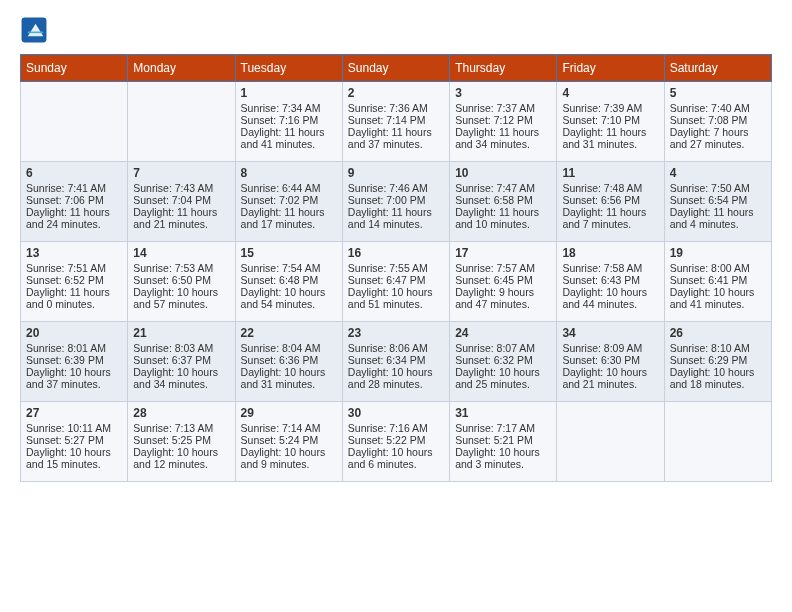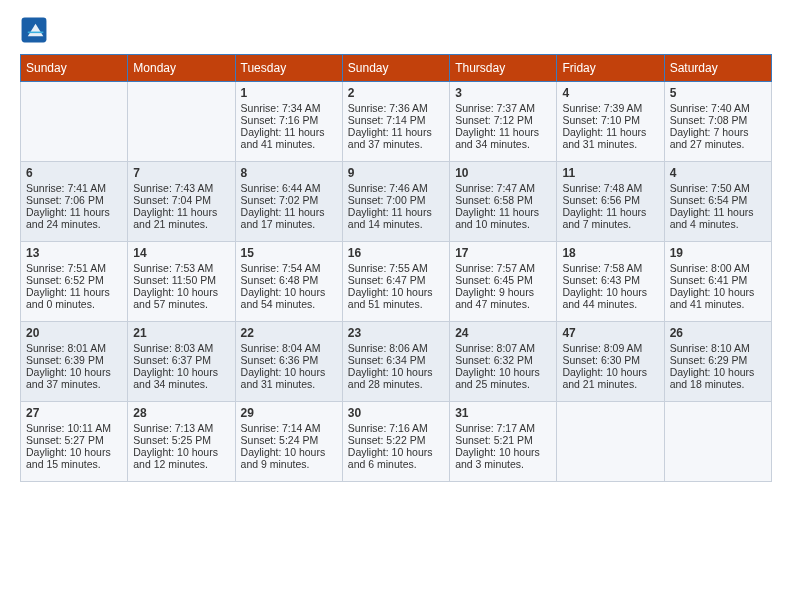--- a/index.html
+++ b/index.html
@@ -215,21 +215,21 @@
         <tr>
           <td>
             <span class="day-num">13</span>
             <div>Sunrise: 7:51 AM</div>
             <div>Sunset: 6:52 PM</div>
             <div>Daylight: 11 hours and 0 minutes.</div>
           </td>
           <td>
             <span class="day-num">14</span>
             <div>Sunrise: 7:53 AM</div>
-            <div>Sunset: 11:50 PM</div>
+            <div>Sunset: 6:50 PM</div>
             <div>Daylight: 10 hours and 57 minutes.</div>
           </td>
           <td>
             <span class="day-num">15</span>
             <div>Sunrise: 7:54 AM</div>
             <div>Sunset: 6:48 PM</div>
             <div>Daylight: 10 hours and 54 minutes.</div>
           </td>
           <td>
             <span class="day-num">16</span>
@@ -281,21 +281,21 @@
             <div>Sunset: 6:34 PM</div>
             <div>Daylight: 10 hours and 28 minutes.</div>
           </td>
           <td>
             <span class="day-num">24</span>
             <div>Sunrise: 8:07 AM</div>
             <div>Sunset: 6:32 PM</div>
             <div>Daylight: 10 hours and 25 minutes.</div>
           </td>
           <td>
-            <span class="day-num">47</span>
+            <span class="day-num">34</span>
             <div>Sunrise: 8:09 AM</div>
             <div>Sunset: 6:30 PM</div>
             <div>Daylight: 10 hours and 21 minutes.</div>
           </td>
           <td>
             <span class="day-num">26</span>
             <div>Sunrise: 8:10 AM</div>
             <div>Sunset: 6:29 PM</div>
             <div>Daylight: 10 hours and 18 minutes.</div>
           </td>

